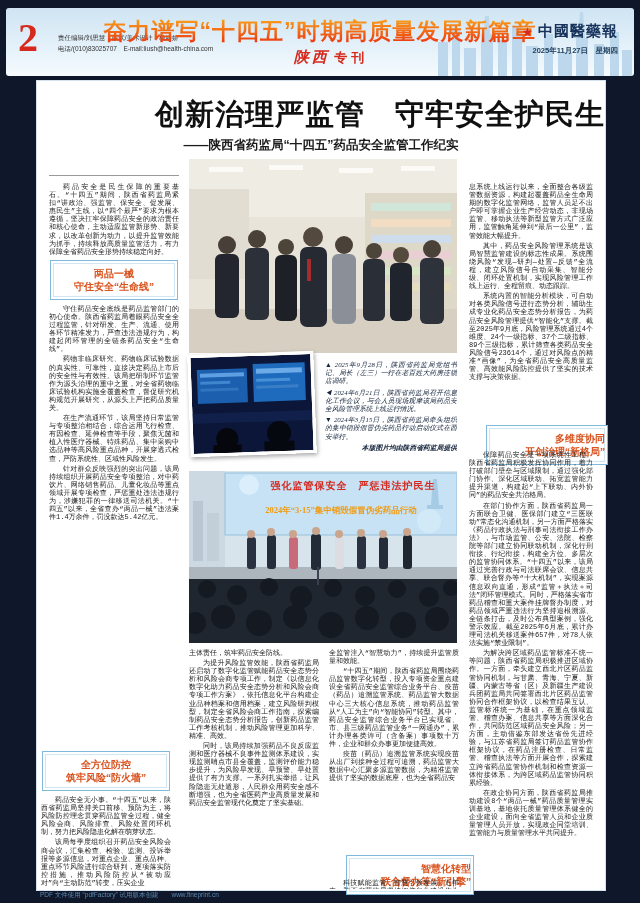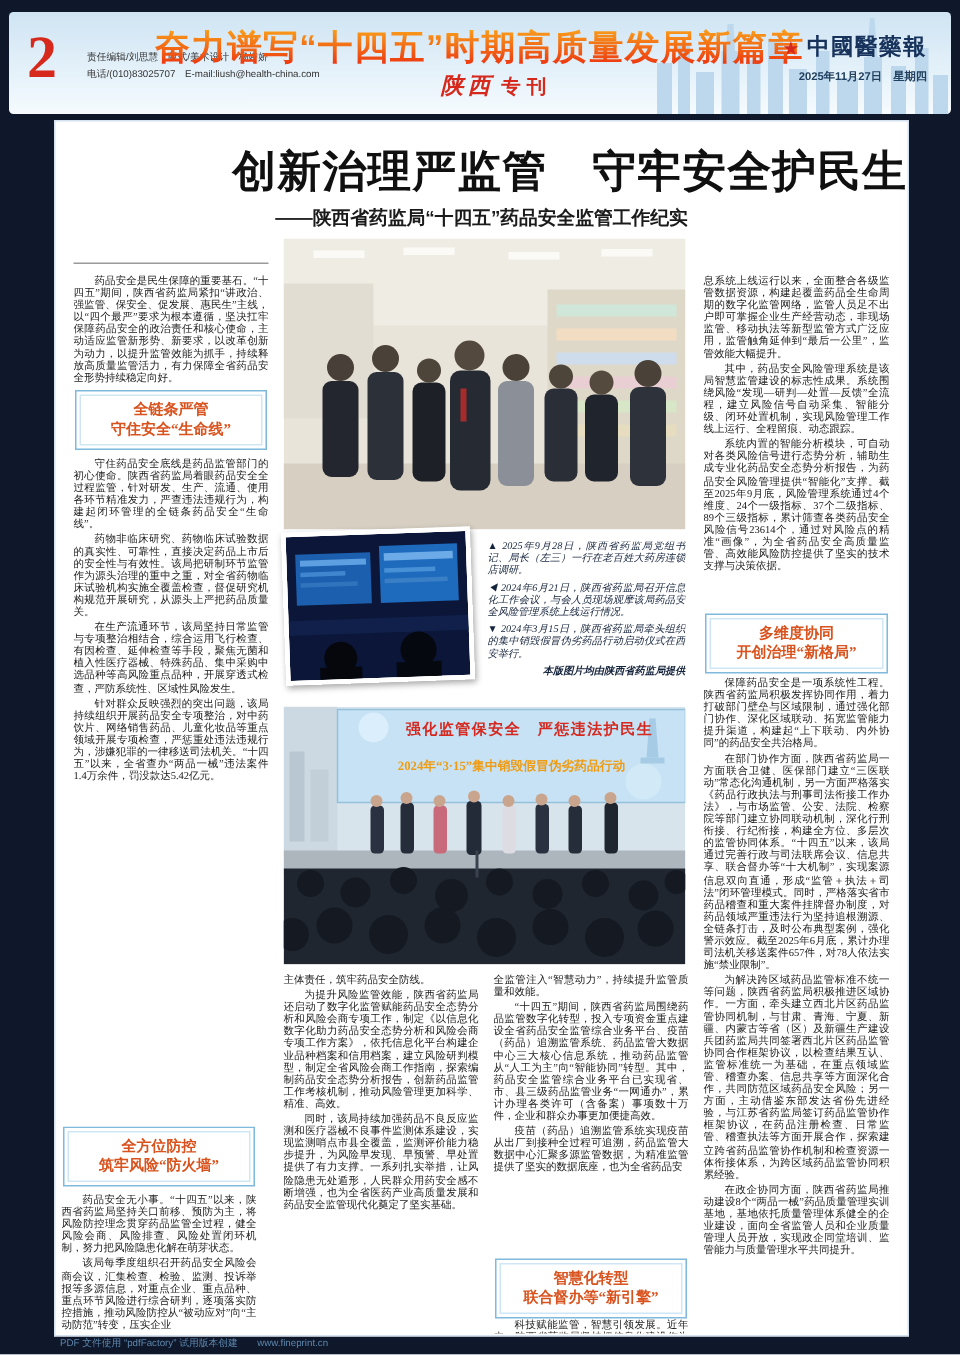--- a/index.html
+++ b/index.html
@@ -32,27 +32,27 @@
          border:1px solid #d3e2ee;}
   .headline{position:absolute;left:0;top:14px;width:568px;text-align:right;font-size:29px;
             font-weight:900;color:#101010;letter-spacing:1px;font-family:"Liberation Serif",serif;}
   .subhead{position:absolute;left:0;top:56px;width:568px;text-align:center;font-size:12.5px;
            font-weight:bold;color:#1b1b1b;font-family:Liberation Sans, sans-serif;}
   .hrule{position:absolute;left:12px;top:94px;width:130px;height:1px;background:#9a9a9a;}
 
   
   .colblock{position:absolute;overflow:hidden;}
   .colblock p{margin:0 0 2px 0;font-size:7px;line-height:8.1px;text-align:justify;
-              text-indent:2em;color:#1a1a1a;font-family:Liberation Serif, serif;}
+              text-indent:2em;color:#1a1a1a;font-family:Liberation Mono, monospace;}
   .colblock p.cont{text-indent:0;}
   .sechead{border:1px solid #7fb9dc;box-shadow:inset 0 0 0 2px #ffffff,inset 0 0 0 3px #cfe7f5;
            background:#ffffff;text-align:center;padding:6px 2px;margin:4px 1px 5px 1px;}
   .sechead .l1,.sechead .l2{display:block;color:#d9531e;font-weight:900;font-size:10px;
            line-height:13px;font-family:"Liberation Serif",serif;}
-  .sechead.abs{position:absolute;margin:0;}
+  .sechead.abs{position:absolute;margin:16px;text-align:right;}
 
   
   .photo{position:absolute;overflow:hidden;}
   .photoB{border:3px solid #fff;box-shadow:1px 2px 4px rgba(0,0,0,.35);transform:rotate(-2deg);}
   .captions{position:absolute;overflow:hidden;}
   .captions p{margin:0 0 3px 0;font-size:6.8px;line-height:8.2px;color:#14233c;
               font-style:italic;text-align:justify;font-family:"Liberation Serif",serif;}
   .captions .credit{font-weight:bold;font-style:italic;text-align:right;}
 
   .wm{position:absolute;left:40px;top:891px;font-size:6.5px;color:#5c87ad;}
@@ -96,21 +96,21 @@
 
   <div id="sheet">
 
     <div class="headline">创新治理严监管　守牢安全护民生</div>
     <div class="subhead">——陕西省药监局“十四五”药品安全监管工作纪实</div>
     <div class="hrule"></div>
 
     <div class="colblock" style="left:12px;top:102px;width:130px;height:566px;">
       <p>药品安全是民生保障的重要基石。“十四五”期间，陕西省药监局紧扣“讲政治、强监管、保安全、促发展、惠民生”主线，以“四个最严”要求为根本遵循，坚决扛牢保障药品安全的政治责任和核心使命，主动适应监管新形势、新要求，以改革创新为动力，以提升监管效能为抓手，持续释放高质量监管活力，有力保障全省药品安全形势持续稳定向好。</p>
       <div class="sechead">
-        <span class="l1">全链条严管</span>
+        <span class="l1">两品一械</span>
         <span class="l2">守住安全“生命线”</span>
       </div>
       <p>守住药品安全底线是药品监管部门的初心使命。陕西省药监局着眼药品安全全过程监管，针对研发、生产、流通、使用各环节精准发力，严查违法违规行为，构建起闭环管理的全链条药品安全“生命线”。</p>
       <p>药物非临床研究、药物临床试验数据的真实性、可靠性，直接决定药品上市后的安全性与有效性。该局把研制环节监管作为源头治理的重中之重，对全省药物临床试验机构实施全覆盖检查，督促研究机构规范开展研究，从源头上严把药品质量关。</p>
       <p>在生产流通环节，该局坚持日常监管与专项整治相结合，综合运用飞行检查、有因检查、延伸检查等手段，聚焦无菌和植入性医疗器械、特殊药品、集中采购中选品种等高风险重点品种，开展穿透式检查，严防系统性、区域性风险发生。</p>
       <p>针对群众反映强烈的突出问题，该局持续组织开展药品安全专项整治，对中药饮片、网络销售药品、儿童化妆品等重点领域开展专项检查，严惩重处违法违规行为，涉嫌犯罪的一律移送司法机关。“十四五”以来，全省查办“两品一械”违法案件1.4万余件，罚没款达5.42亿元。</p>
     </div>
 
     <div class="colblock" style="left:4px;top:670px;width:130px;height:136px;">
       <div class="sechead" style="margin-top:0;">

